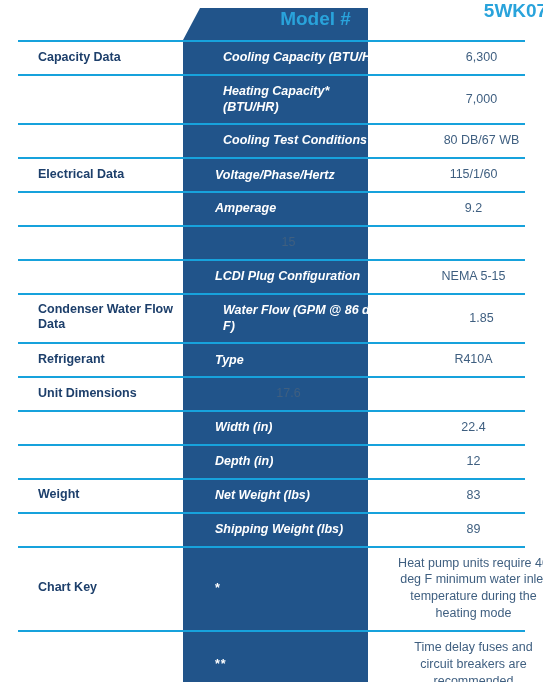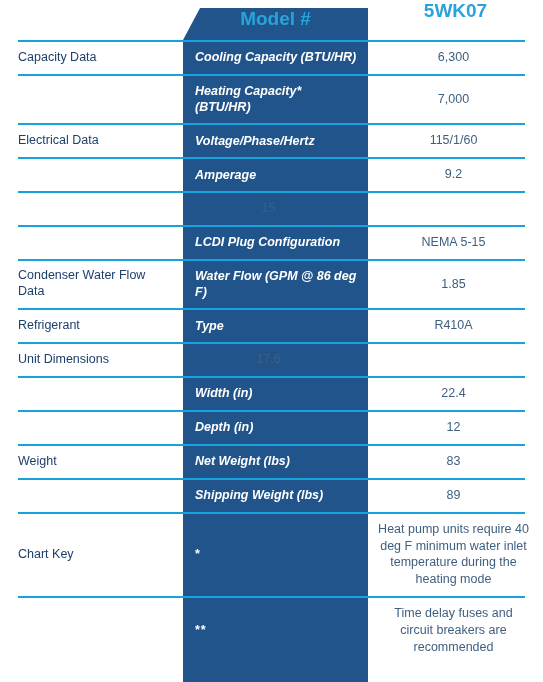--- a/index.html
+++ b/index.html
@@ -66,24 +66,25 @@
     background: #17a2dc;
   }
 
   .c-label {
     box-sizing: border-box;
     width: 183px;
     flex: 0 0 183px;
     padding: 9px 10px 8px 18px;
     color: #1d3f6b;
     font-size: 12.5px;
-    font-weight: normal;
+    font-weight: bold;
     line-height: 1.25;
     display: flex;
     align-items: center;
+    margin-left: 20px;
   }
   .c-label.top {
     align-items: flex-start;
   }
 
   .c-mid {
     box-sizing: border-box;
     width: 185px;
     flex: 0 0 185px;
     padding: 9px 8px 8px 12px;
@@ -92,20 +93,21 @@
     font-weight: bold;
     font-style: italic;
     line-height: 1.3;
     display: flex;
     align-items: center;
     position: relative;
     z-index: 2;
   }
   .c-mid.top {
     align-items: flex-start;
+    margin-left: 8px;
   }
   .c-mid.star {
     font-style: normal;
     letter-spacing: 1px;
   }
 
   .c-val {
     box-sizing: border-box;
     width: 175px;
     flex: 0 0 175px;
@@ -118,20 +120,21 @@
     justify-content: center;
     text-align: center;
   }
 
   
   .hrow {
     position: relative;
     display: flex;
     height: 40px;
     align-items: stretch;
+    gap: 20px;
   }
   .hrow .c-label {
     padding: 0;
   }
   .h-mid, .h-val {
     box-sizing: border-box;
     display: flex;
     align-items: center;
     justify-content: center;
     color: #29a3db;
@@ -172,20 +175,25 @@
       <div class="c-mid top">Cooling Capacity (BTU/HR)</div>
       <div class="c-val">6,300</div>
     </div>
 
     <div class="trow">
       <div class="c-label"></div>
       <div class="c-mid top">Heating Capacity* (BTU/HR)</div>
       <div class="c-val">7,000</div>
     </div>
 
+    <div class="trow">
+      <div class="c-label"></div>
+      <div class="c-mid top">Cooling Test Conditions (F)</div>
+      <div class="c-val">80 DB/67 WB</div>
+    </div>
 
     <div class="trow">
       <div class="c-label">Electrical Data</div>
       <div class="c-mid">Voltage/Phase/Hertz</div>
       <div class="c-val">115/1/60</div>
     </div>
 
     <div class="trow">
       <div class="c-label"></div>
       <div class="c-mid">Amperage</div>

